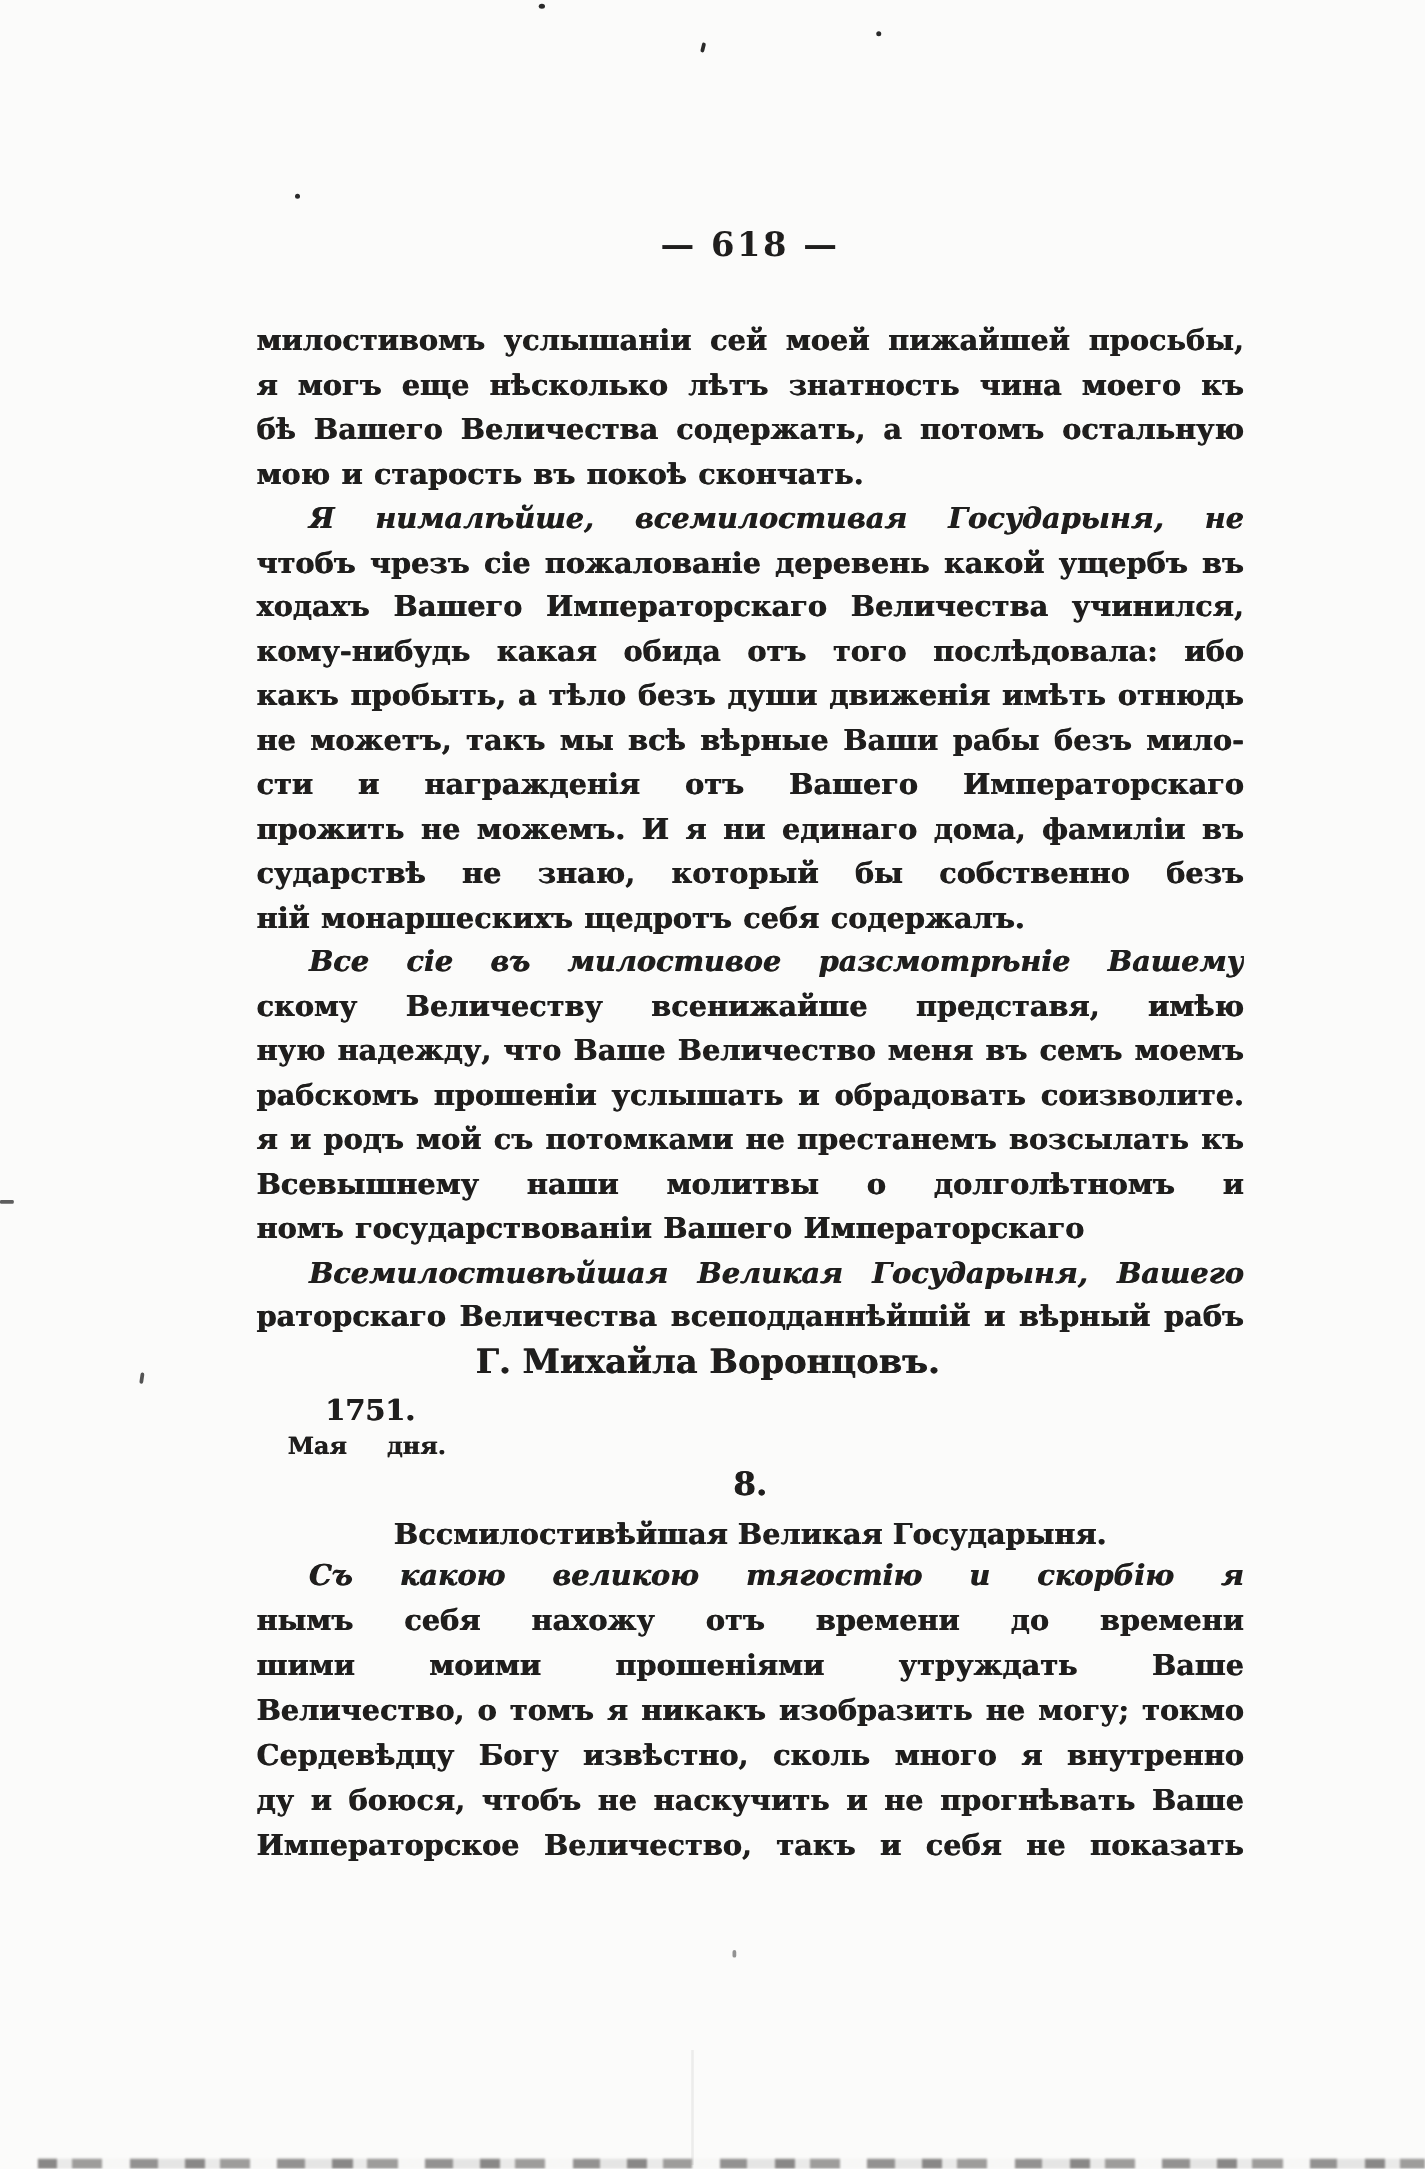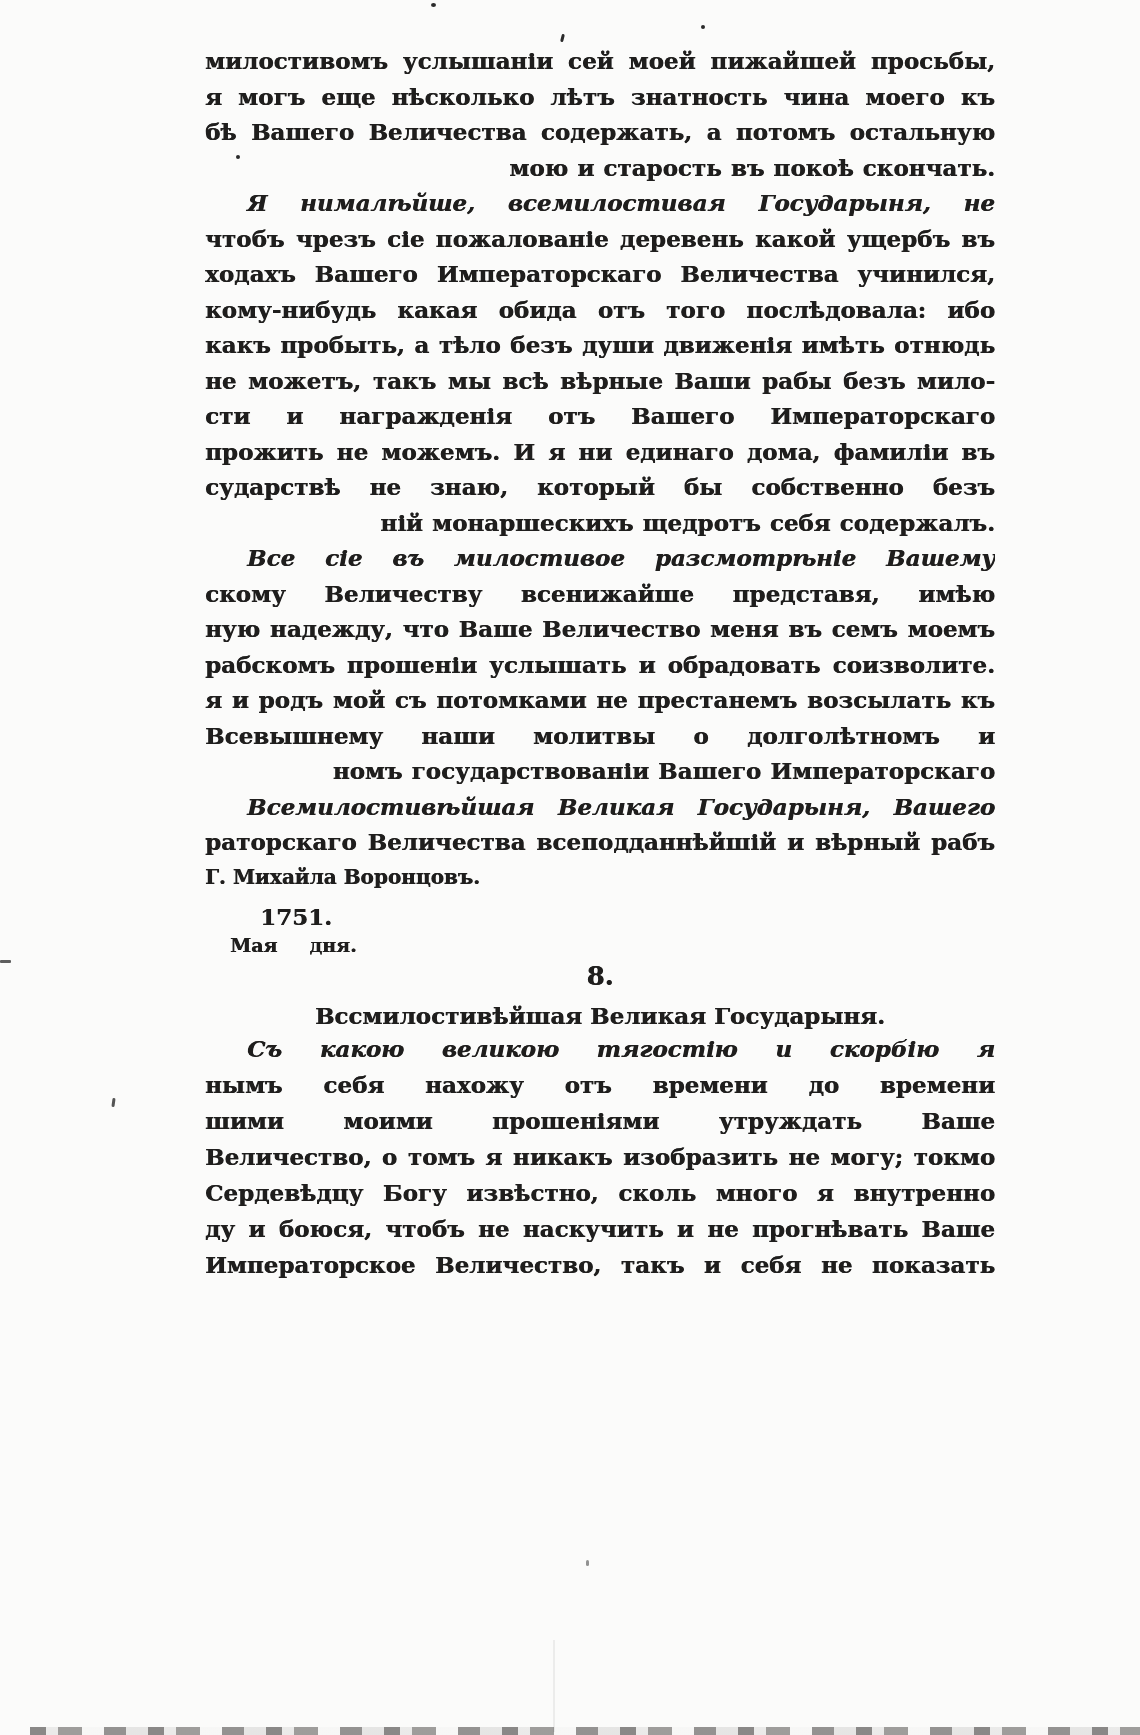--- a/index.html
+++ b/index.html
@@ -27,31 +27,31 @@
     margin-left: 205px;
     width: 790px;
   }
   .body1 { margin-top: 43px; }
   .body2 { }
   .line {
     font-size: 23px;
     line-height: 35.5px;
     height: 35.5px;
     overflow: hidden;
-    text-align: right;
+    text-align: left;
     word-spacing: 1px;
     text-shadow: 0.5px 0 0 currentColor;
   }
   .body2 .line { line-height: 36px; height: 36px; }
   .line.just { text-align: justify; text-align-last: justify; }
   .line.indent { padding-left: 42px; font-style: italic; }
   .signature {
-    font-size: 20px;
+    font-size: 27px;
     line-height: 35.5px; height: 35.5px;
-    text-align: left;
+    text-align: center;
     padding-right: 68px;
     text-shadow: 0.5px 0 0 currentColor;
   }
   .date-year {
     margin-top: 5px;
     margin-left: 55px;
     font-size: 23px;
     line-height: 33px; height: 33px;
     text-shadow: 0.5px 0 0 currentColor;
   }
@@ -104,20 +104,21 @@
         rgba(45,42,40,0.5)  74px 96px,
         rgba(45,42,40,0.1)  96px 118px);
     filter: blur(0.7px);
   }
 </style>
 </head>
 <body>
 
 <div class="page">
 
+  <div class="pagenum">— 618 —</div>
 
   <div class="textcol body1">
       <div class="line just">милостивомъ услышаніи сей моей пижайшей просьбы, дабы</div>
       <div class="line just">я могъ еще нѣсколько лѣтъ знатность чина моего къ служ-</div>
       <div class="line just">бѣ Вашего Величества содержать, а потомъ остальную жизнь</div>
       <div class="line">мою и старость въ покоѣ скончать.</div>
       <div class="line indent just">Я нималѣйше, всемилостивая Государыня, не нахожу,</div>
       <div class="line just">чтобъ чрезъ сіе пожалованіе деревень какой ущербъ въ до-</div>
       <div class="line just">ходахъ Вашего Императорскаго Величества учинился, или</div>
       <div class="line just">кому-нибудь какая обида отъ того послѣдовала: ибо какъ</div>

